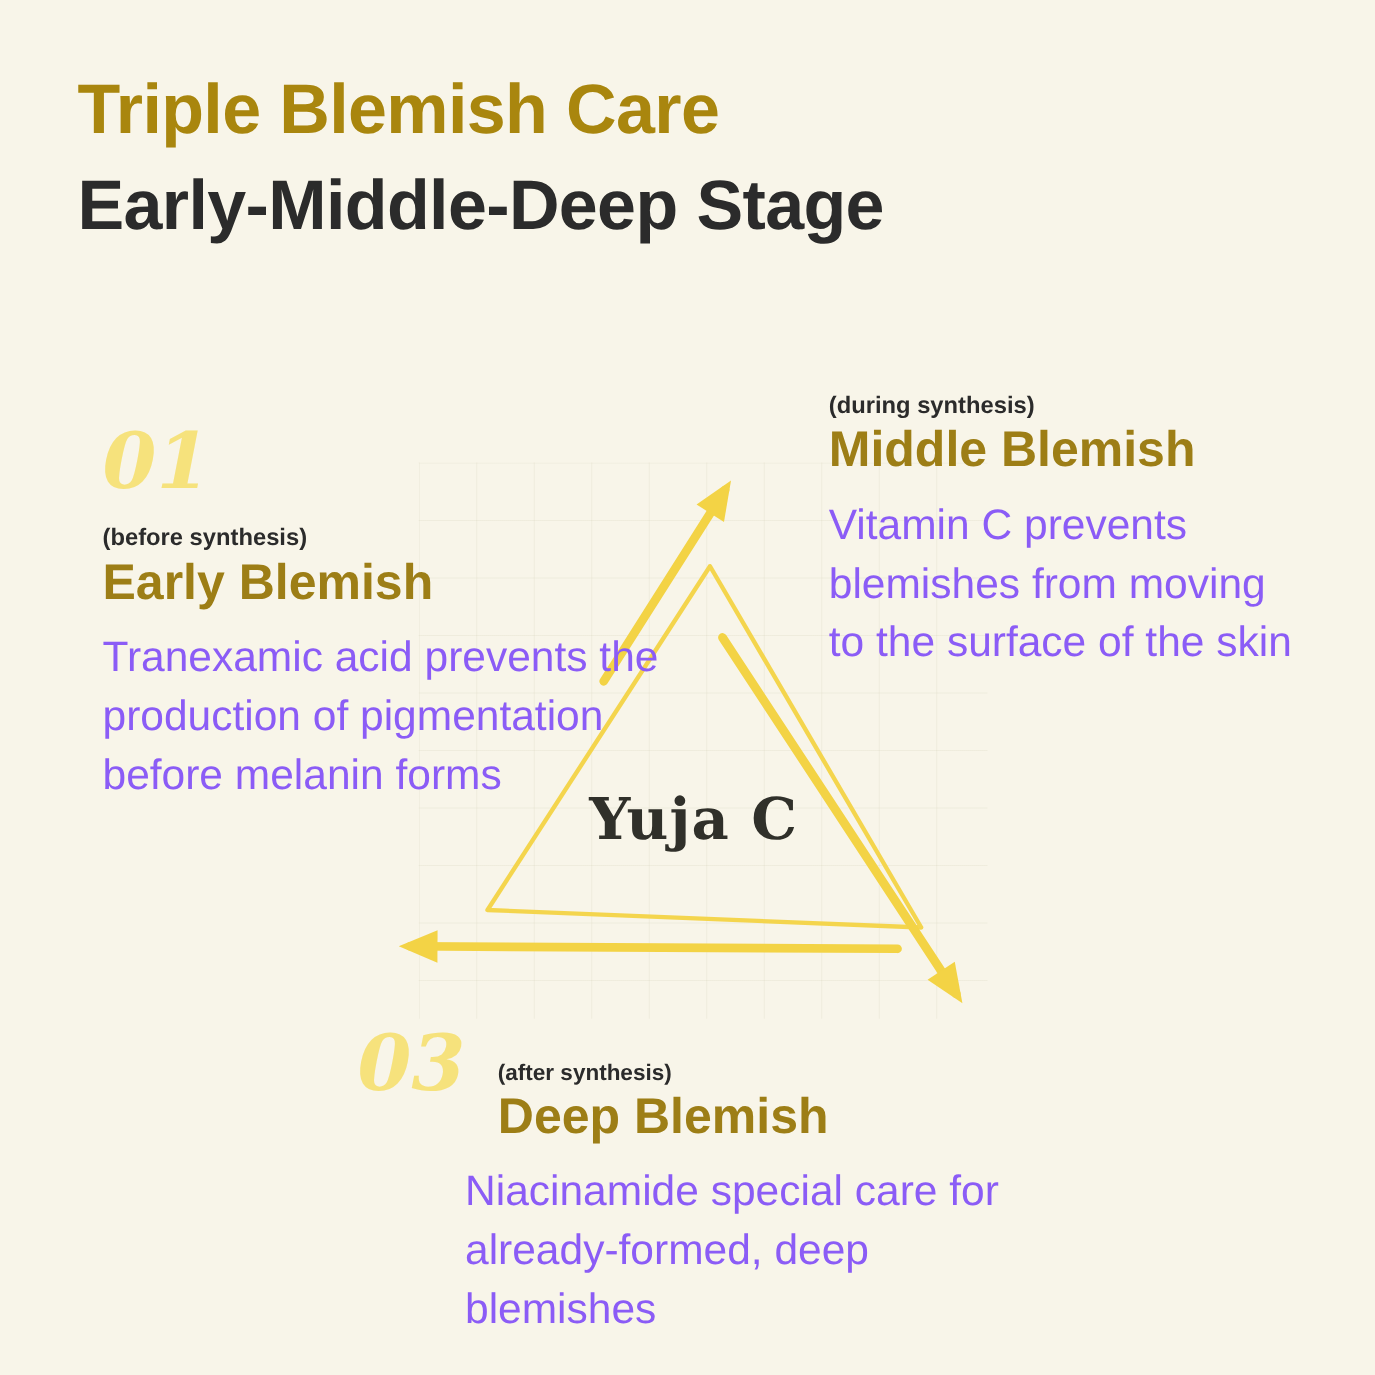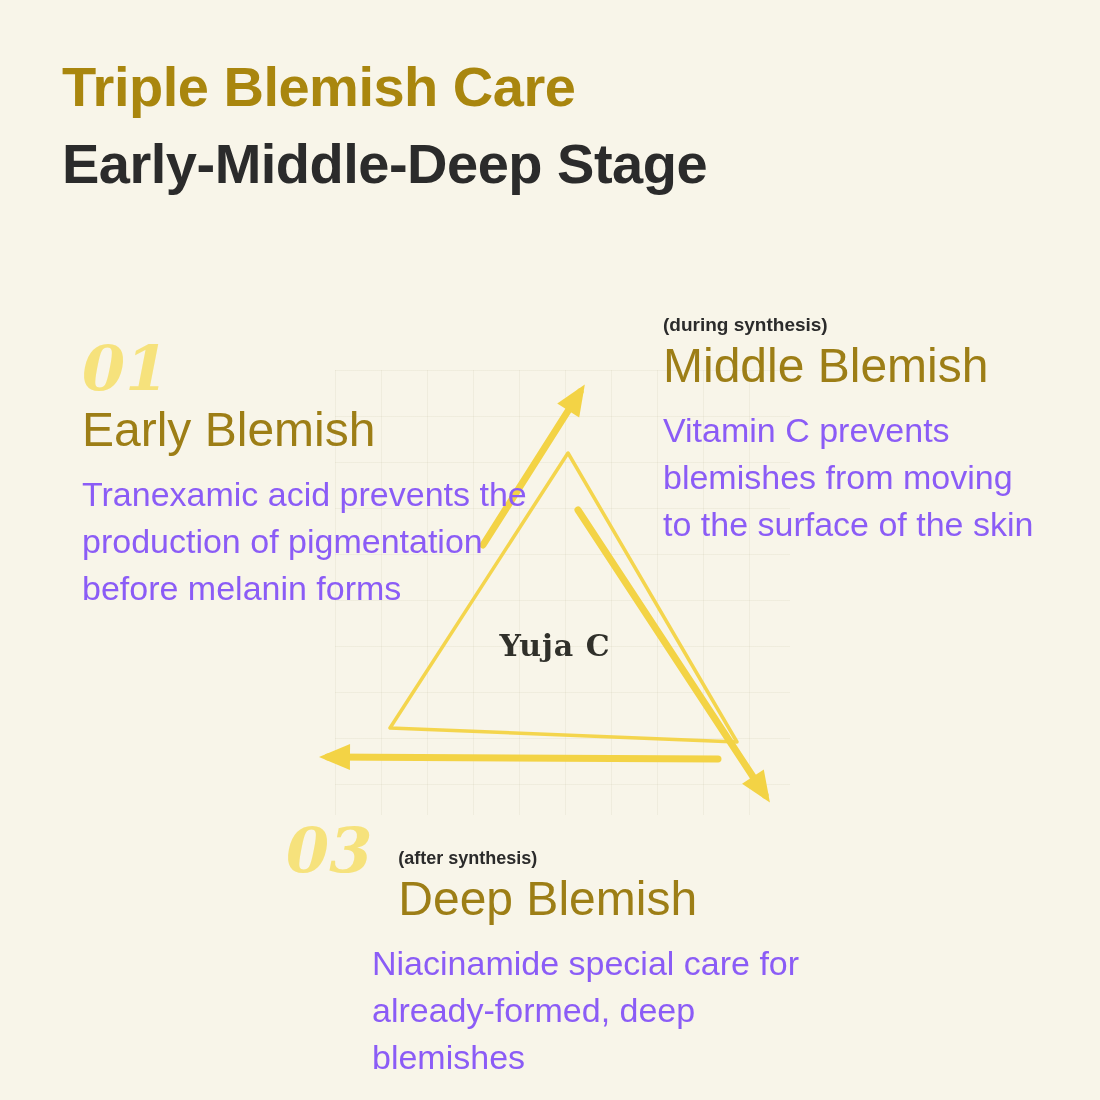--- a/index.html
+++ b/index.html
@@ -59,42 +59,42 @@
   }
   .arrowfill { fill: var(--arrow_yellow, #f3d345); }
 
   .center-label {
     position: absolute;
     left: 405px; top: 628px;
     width: 300px;
     text-align: center;
     font-family: "DejaVu Serif", "Liberation Serif", serif;
     font-weight: 700;
-    font-size: 30px;
+    font-size: 46px;
     color: #30302a;
     letter-spacing: 1px;
   }
 
   .stage { position: absolute; }
   .num {
     font-family: "DejaVu Serif", "Liberation Serif", serif;
     font-style: italic;
     font-weight: 700;
     font-size: 62px;
     line-height: 1;
     color: var(--number_yellow, #f6e27c);
   }
   .phase {
     font-size: 19px;
     font-weight: 700;
     color: var(--heading_dark, #2b2b2b);
   }
   .name {
-    font-size: 48px;
-    font-weight: 400;
+    font-size: 40px;
+    font-weight: 700;
     color: var(--stage_gold, #9d7e16);
     margin-top: 2px;
   }
   .desc {
     font-size: 34px;
     line-height: 1.38;
     color: #8b5cf6;
     margin: 14px 0 0;
   }
 
@@ -130,20 +130,21 @@
 
   <header class="header">
     <h1 class="title">Triple Blemish Care</h1>
     <h2 class="subtitle">Early-Middle-Deep Stage</h2>
   </header>
 
   <div class="center-label">Yuja C</div>
 
   <section class="stage stage-1">
     <div class="num">01</div>
+    <div class="phase">(before synthesis)</div>
     <div class="name">Early Blemish</div>
     <p class="desc">Tranexamic acid prevents the production of pigmentation before melanin forms</p>
   </section>
 
   <section class="stage stage-2">
     <div class="phase">(during synthesis)</div>
     <div class="name">Middle Blemish</div>
     <p class="desc">Vitamin C prevents blemishes from moving to the surface of the skin</p>
   </section>
 

